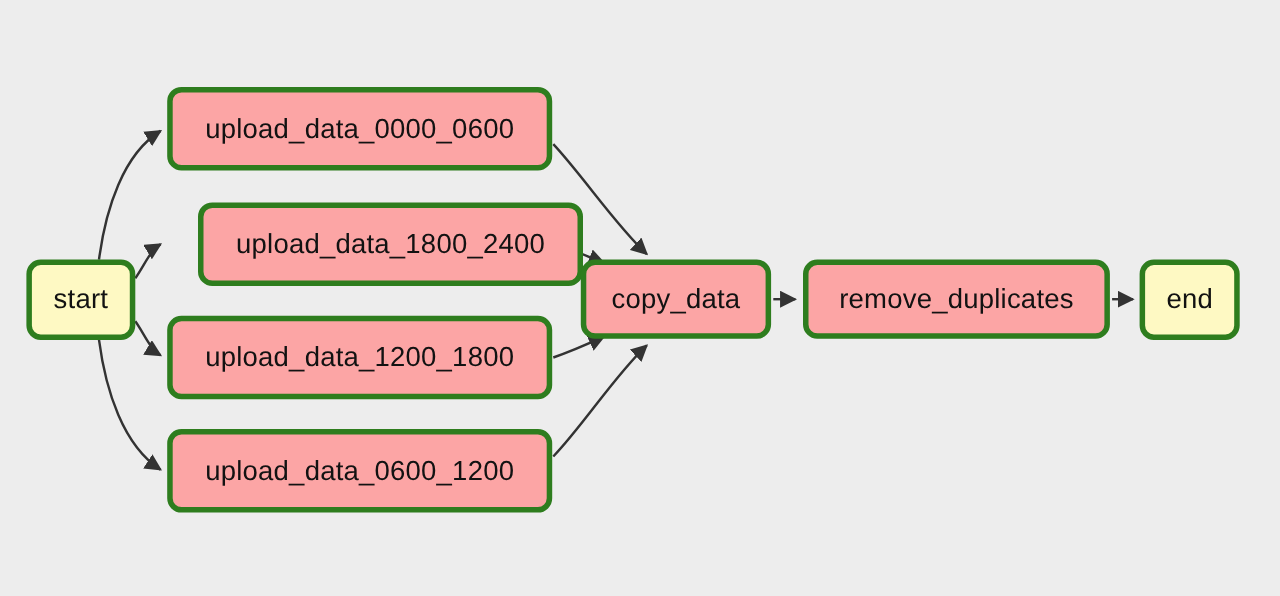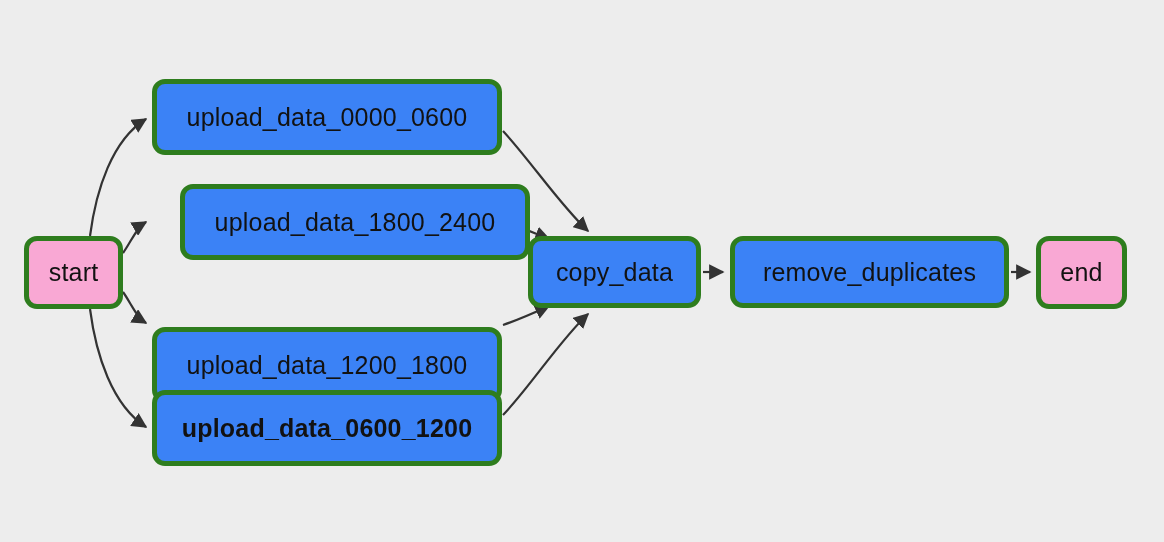--- a/index.html
+++ b/index.html
@@ -36,36 +36,36 @@
     border-width: 5px;
     border-radius: 13px;
     color: #121212;
     font-size: 25px;
     line-height: 1;
     letter-spacing: 0.2px;
     white-space: nowrap;
     z-index: 2;
   }
   .node-task {
-    background: #3b82f6;
+    background: #fca5a5;
     border-color: #2e7d1e;
   }
   .node-terminal {
-    background: #f9a8d4;
+    background: #fef9c3;
     border-color: #2e7d1e;
   }
   .node-label {
     pointer-events: none;
   }
   
   #node-start        { left: 24px;   top: 236px; width: 99px;  height: 73px; }
   #node-upload-0     { left: 152px;  top: 79px;  width: 350px; height: 76px; }
   #node-upload-1     { left: 152px;  top: 184px; width: 350px; height: 76px; margin-left: 28px; }
-  #node-upload-2     { left: 152px;  top: 287px; width: 350px; height: 76px; margin-top: 40px; }
-  #node-upload-3     { left: 152px;  top: 390px; width: 350px; height: 76px; font-weight: bold; }
+  #node-upload-2     { left: 152px;  top: 287px; width: 350px; height: 76px; }
+  #node-upload-3     { left: 152px;  top: 390px; width: 350px; height: 76px; }
   #node-copy         { left: 528px;  top: 236px; width: 173px; height: 72px; justify-content: center; }
   #node-remove       { left: 730px;  top: 236px; width: 279px; height: 72px; }
   #node-end          { left: 1036px; top: 236px; width: 91px;  height: 73px; }
 </style>
 </head>
 <body>
 
 <div id="canvas">
 
   <svg id="edge-layer" viewBox="0 0 1164 542" width="1164" height="542" xmlns="http://www.w3.org/2000/svg">

